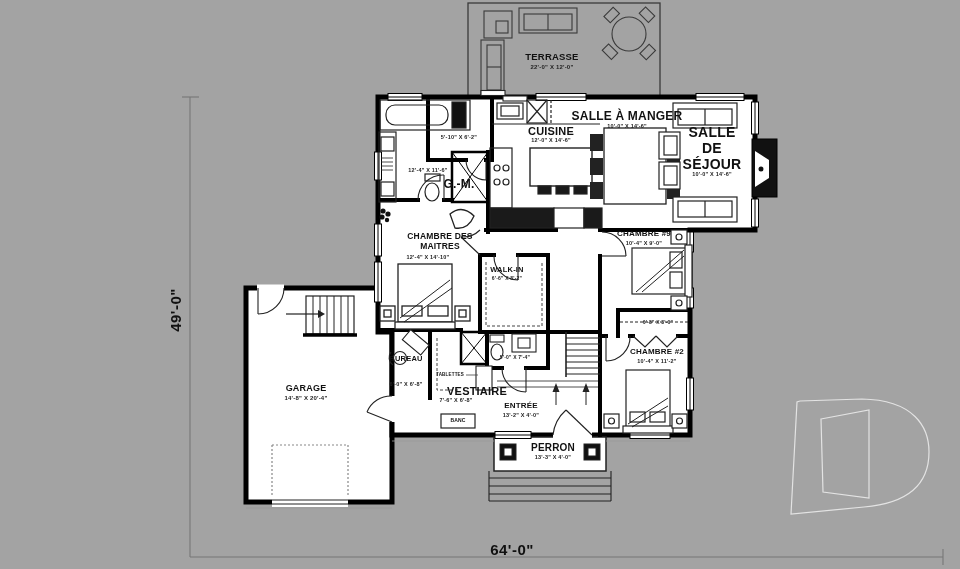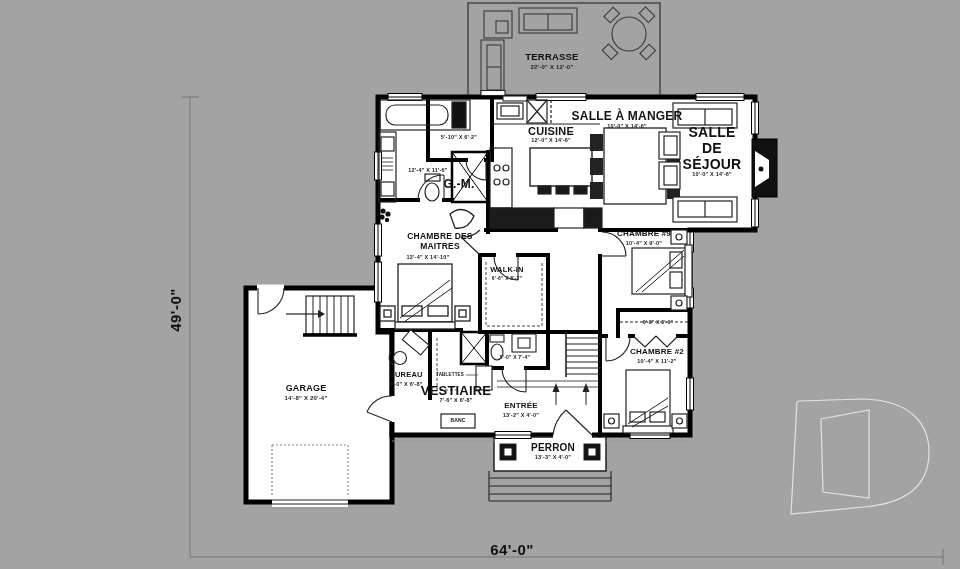--- a/index.html
+++ b/index.html
@@ -411,24 +411,24 @@
   <div class="lbl dim" style="left:644px;top:243px;font-size:5.5px;">10'-4" X 9'-0"</div>
 
   <div class="lbl dim" style="left:658px;top:323px;font-size:5px;">6'-8" X 3'-0"</div>
 
   <div class="lbl" style="left:657px;top:352px;font-size:8px;">CHAMBRE #2</div>
   <div class="lbl dim" style="left:657px;top:361px;font-size:5.5px;">10'-4" X 11'-2"</div>
 
   <div class="lbl" style="left:306px;top:388px;font-size:9px;">GARAGE</div>
   <div class="lbl dim" style="left:306px;top:398px;font-size:6px;">14'-8" X 20'-4"</div>
 
-  <div class="lbl" style="left:406px;top:375px;font-size:7.5px;text-align:center;">BUREAU</div>
+  <div class="lbl" style="left:406px;top:359px;font-size:7.5px;text-align:center;">BUREAU</div>
   <div class="lbl dim" style="left:406px;top:384px;font-size:5.5px;">6'-0" X 6'-8"</div>
 
-  <div class="lbl" style="left:456px;top:391px;font-size:13px;">VESTIAIRE</div>
+  <div class="lbl" style="left:477px;top:391px;font-size:11px;">VESTIAIRE</div>
   <div class="lbl dim" style="left:456px;top:400px;font-size:5.5px;">7'-6" X 6'-8"</div>
 
   <div class="lbl" style="left:450px;top:375px;font-size:4.5px;">TABLETTES</div>
 
   <div class="lbl" style="left:521px;top:406px;font-size:8px;">ENTRÉE</div>
   <div class="lbl dim" style="left:521px;top:415px;font-size:5.5px;">13'-2" X 4'-0"</div>
 
   <div class="lbl" style="left:458px;top:421px;font-size:5px;">BANC</div>
 
   <div class="lbl" style="left:553px;top:448px;font-size:10px;">PERRON</div>

